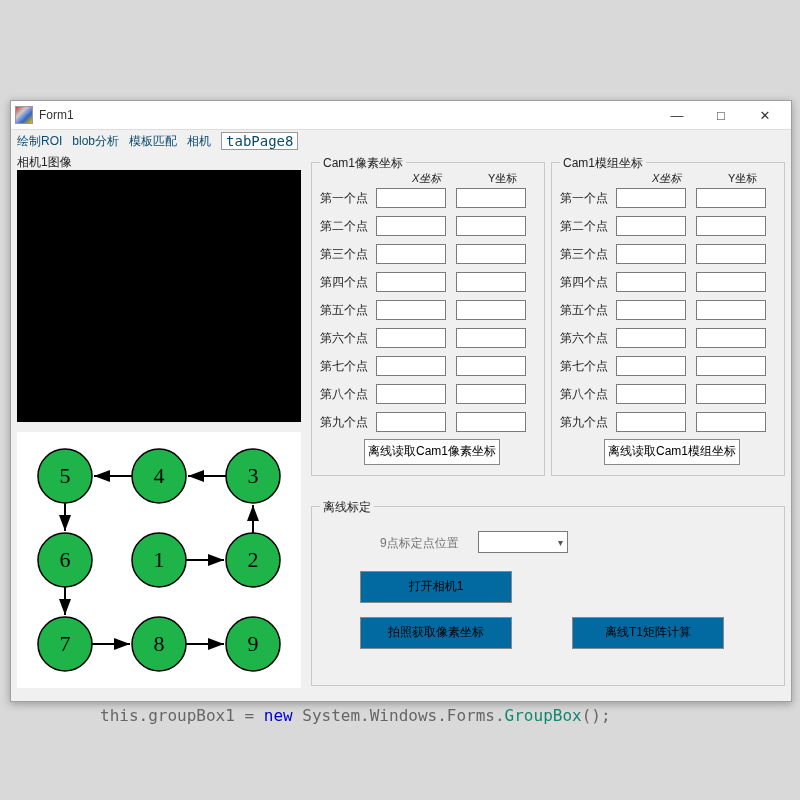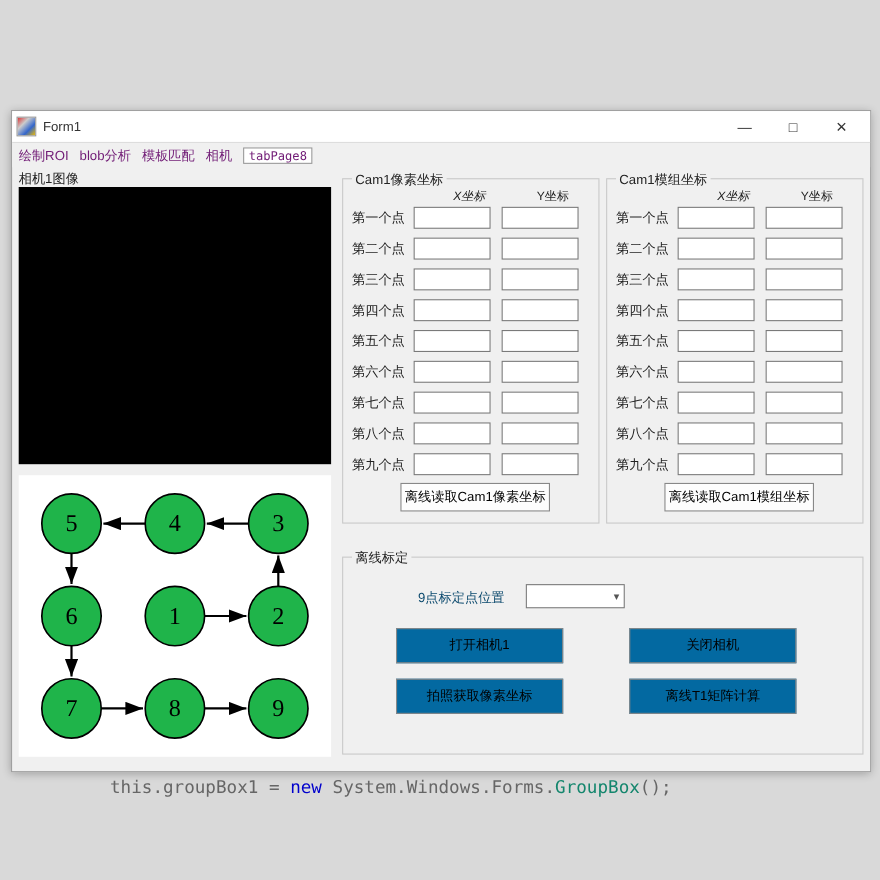--- a/index.html
+++ b/index.html
@@ -46,27 +46,27 @@
     font-size: 13px; color: #333;
   }
   .menubar {
     height: 22px;
     display: flex;
     align-items: center;
     padding: 0 6px;
     gap: 10px;
     background: #f0f0f0;
   }
-  .menubar span { color: #701a75; cursor: default; }
+  .menubar span { color: #0c4a6e; cursor: default; }
   .menubar .boxed {
     border: 1px solid #999;
     padding: 0 4px;
     background: #fff;
     font-family: monospace;
-    font-size: 11px;
+    font-size: 14px;
   }
   .content {
     flex: 1;
     position: relative;
     padding-left: 40px;
   }
   .label-camimg {
     position: absolute;
     left: 6px; top: 2px;
     color: #222;
@@ -123,21 +123,21 @@
     position: absolute;
     left: 52px; bottom: 10px;
     width: 134px; height: 24px;
     border: 1px solid #888;
     background: #fdfdfd;
     text-align: center;
     line-height: 22px;
     cursor: default;
   }
 
-  .off-label { position: absolute; left: 68px; top: 28px; color:#0c4a6e; }
+  .off-label { position: absolute; left: 68px; top: 28px; color:#737373; }
   .combo {
     position: absolute; left: 166px; top: 24px;
     width: 84px; height: 20px;
     border: 1px solid #7a7a7a; background: #fff;
     display: flex; align-items: center; justify-content: flex-end;
     padding-right: 4px;
   }
   .combo .chev { font-size: 10px; color: #555; }
   .btn {
     position: absolute;
@@ -334,21 +334,20 @@
     </div>
 
     <div class="group g-offline">
       <div class="gtitle">离线标定</div>
       <div class="off-label">9点标定点位置</div>
       <div class="combo">
         <span></span>
         <span class="chev">▾</span>
       </div>
       <div class="btn b1">打开相机1</div>
-      <div class="btn b2">关闭相机</div>
       <div class="btn b3">拍照获取像素坐标</div>
       <div class="btn b4">离线T1矩阵计算</div>
     </div>
   </div>
 </div>
 
 <div class="codeline">
   <span>this.groupBox1 = </span><span class="kw">new</span><span> System.Windows.Forms.</span><span class="cls">GroupBox</span><span>();</span>
 </div>
 

